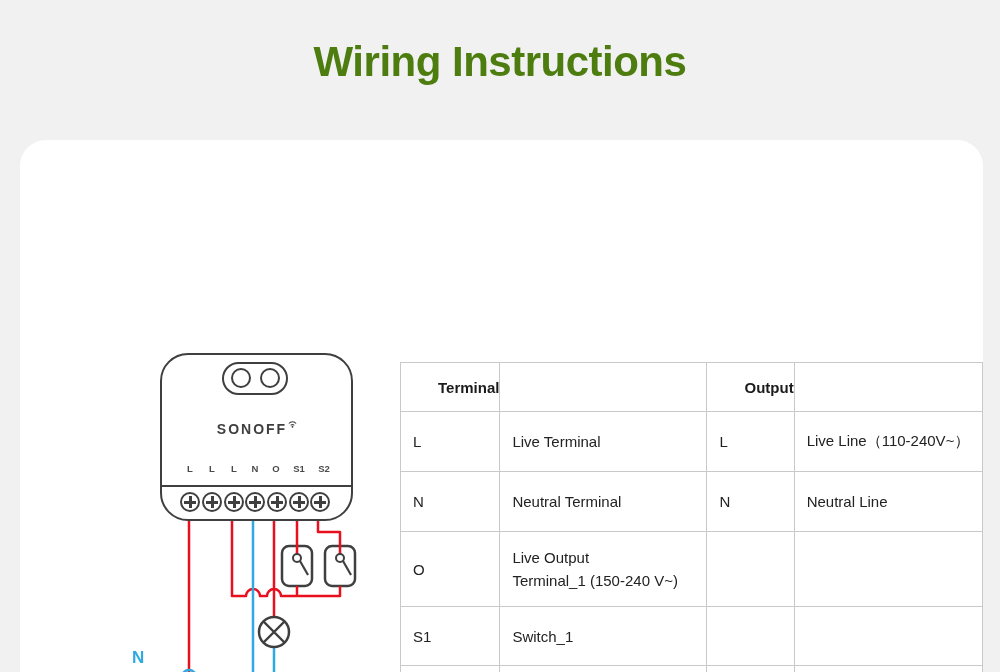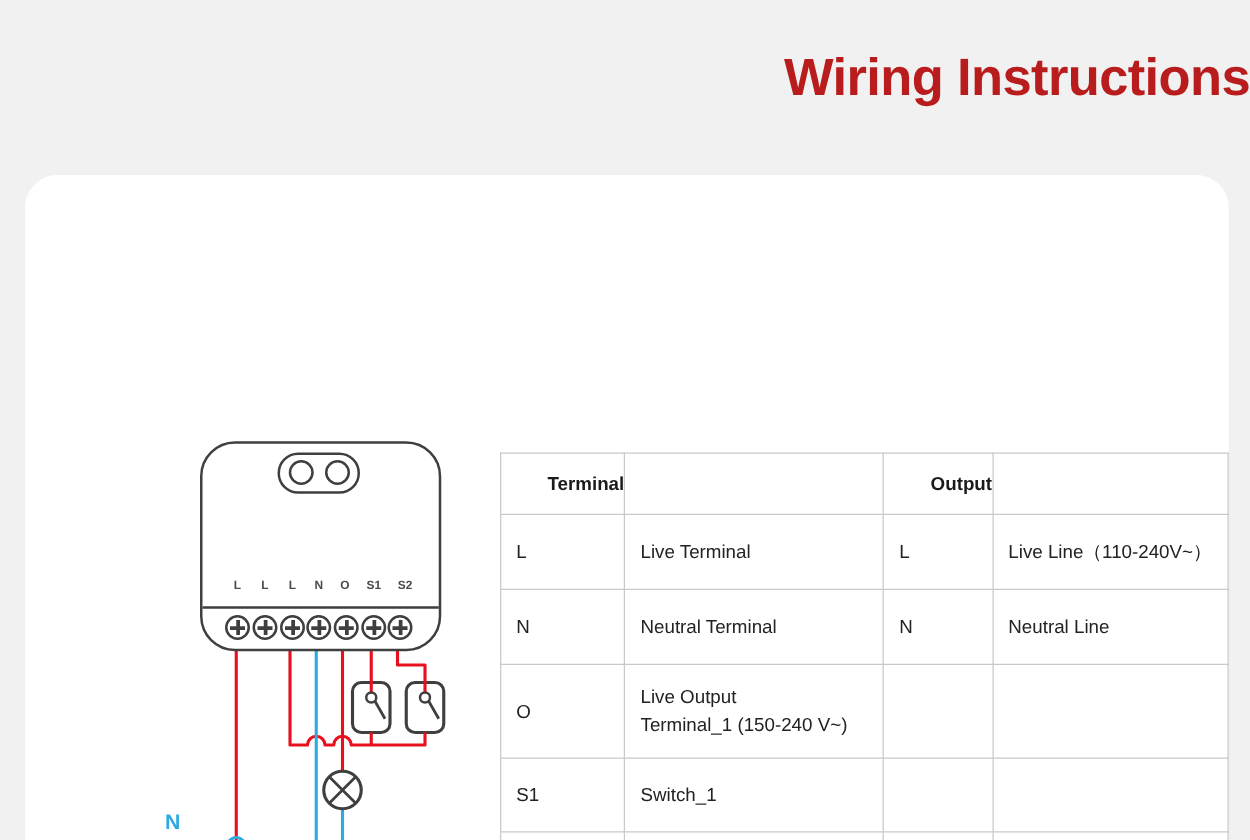--- a/index.html
+++ b/index.html
@@ -3,22 +3,22 @@
 <meta charset="utf-8">
 <style>
   html,body{margin:0;padding:0;}
   body{
     width:1000px;height:672px;position:relative;overflow:hidden;
     background:#f1f1f2;
     font-family:"Liberation Sans", sans-serif;
     -webkit-font-smoothing:antialiased;
   }
   .page-title{
-    position:absolute;left:0;top:38px;width:1000px;text-align:right;
-    font-size:42px;font-weight:800;color:#b91c1c;letter-spacing:-0.5px;
+    position:absolute;left:0;top:38px;width:1000px;text-align:center;
+    font-size:42px;font-weight:800;color:#4d7c0f;letter-spacing:-0.5px;
   }
   .card{
     position:absolute;left:20px;top:140px;width:963px;height:560px;
     background:#ffffff;border-radius:26px;
   }
   
   .diagram{position:absolute;left:0;top:0;width:400px;height:672px;}
   .wires-svg{position:absolute;left:0;top:0;}
   .device{
     position:absolute;left:140px;top:213px;width:193px;height:168px;
@@ -112,20 +112,24 @@
       <path d="M280,421 L288,435" fill="none" stroke-width="2.2" stroke="#3f3f3f"></path>
       <circle cx="320" cy="418" r="4" fill="#fff" stroke-width="2" stroke="#3f3f3f"></circle>
       <path d="M323,421 L331,435" fill="none" stroke-width="2.2" stroke="#3f3f3f"></path>
     </svg>
 
     <div class="device">
       <div class="pill">
         <div class="pill-circle c1"></div>
         <div class="pill-circle c2"></div>
       </div>
+      <div class="brand"><span>SONOFF</span><span class="wifi"><svg width="9" height="9" viewBox="0 0 10 10">
+              <path d="M1,5 A5,5 0 0 1 9,5 M3,7 A3,3 0 0 1 7,7" fill="none" stroke="#3f3f3f" stroke-width="1.2"></path>
+              <circle cx="5" cy="8.6" r="1" fill="#3f3f3f"></circle>
+            </svg></span></div>
 
       <span class="term-label" style="left:18px">L</span>
       <span class="term-label" style="left:40px">L</span>
       <span class="term-label" style="left:62px">L</span>
       <span class="term-label" style="left:83px">N</span>
       <span class="term-label" style="left:104px">O</span>
       <span class="term-label" style="left:127px">S1</span>
       <span class="term-label" style="left:152px">S2</span>
 
       <div class="device-sep"></div>

